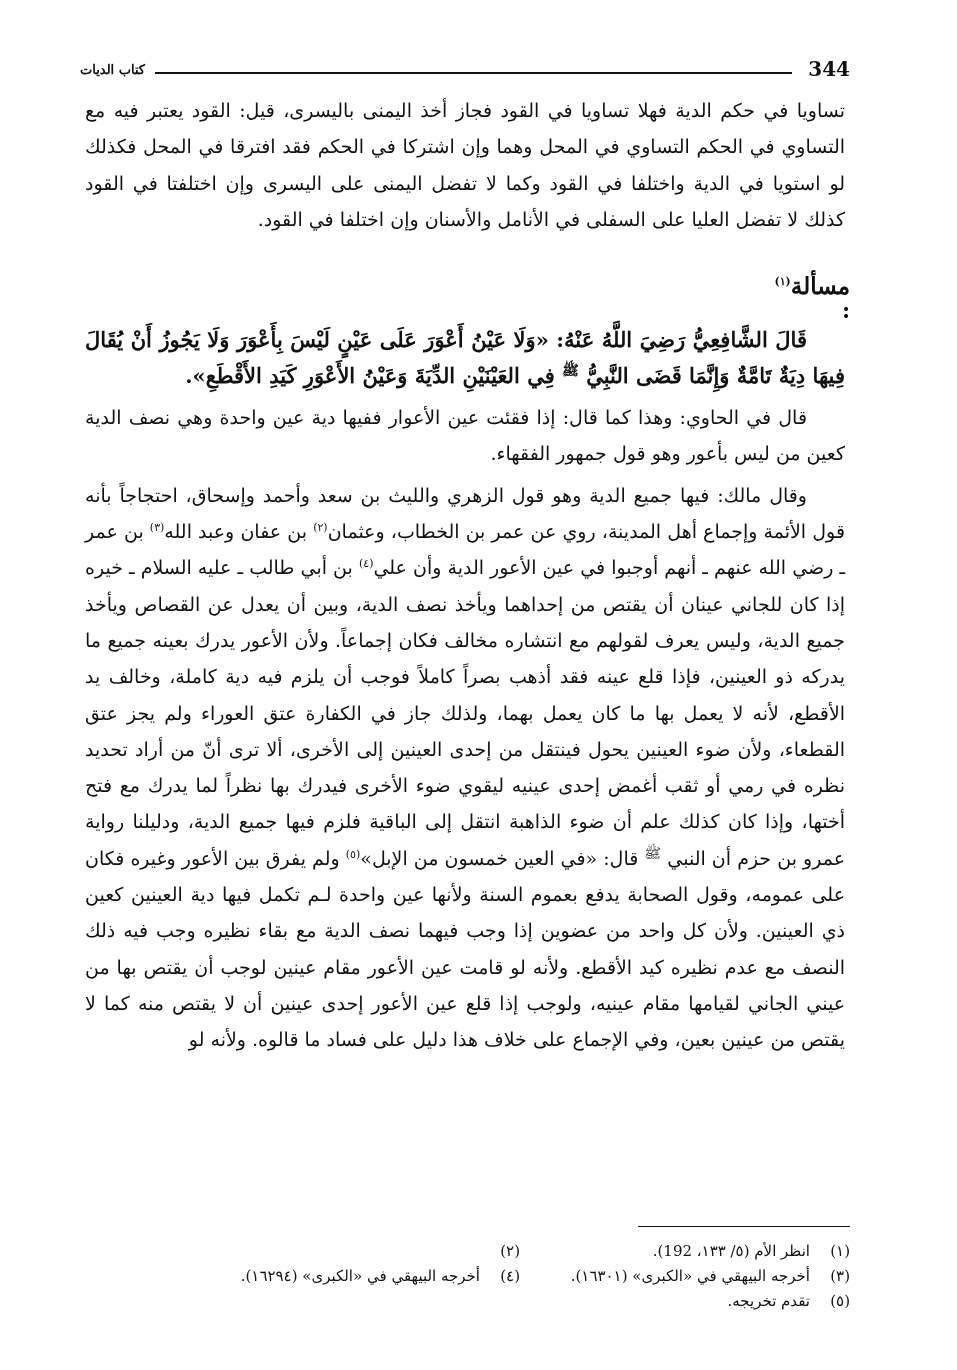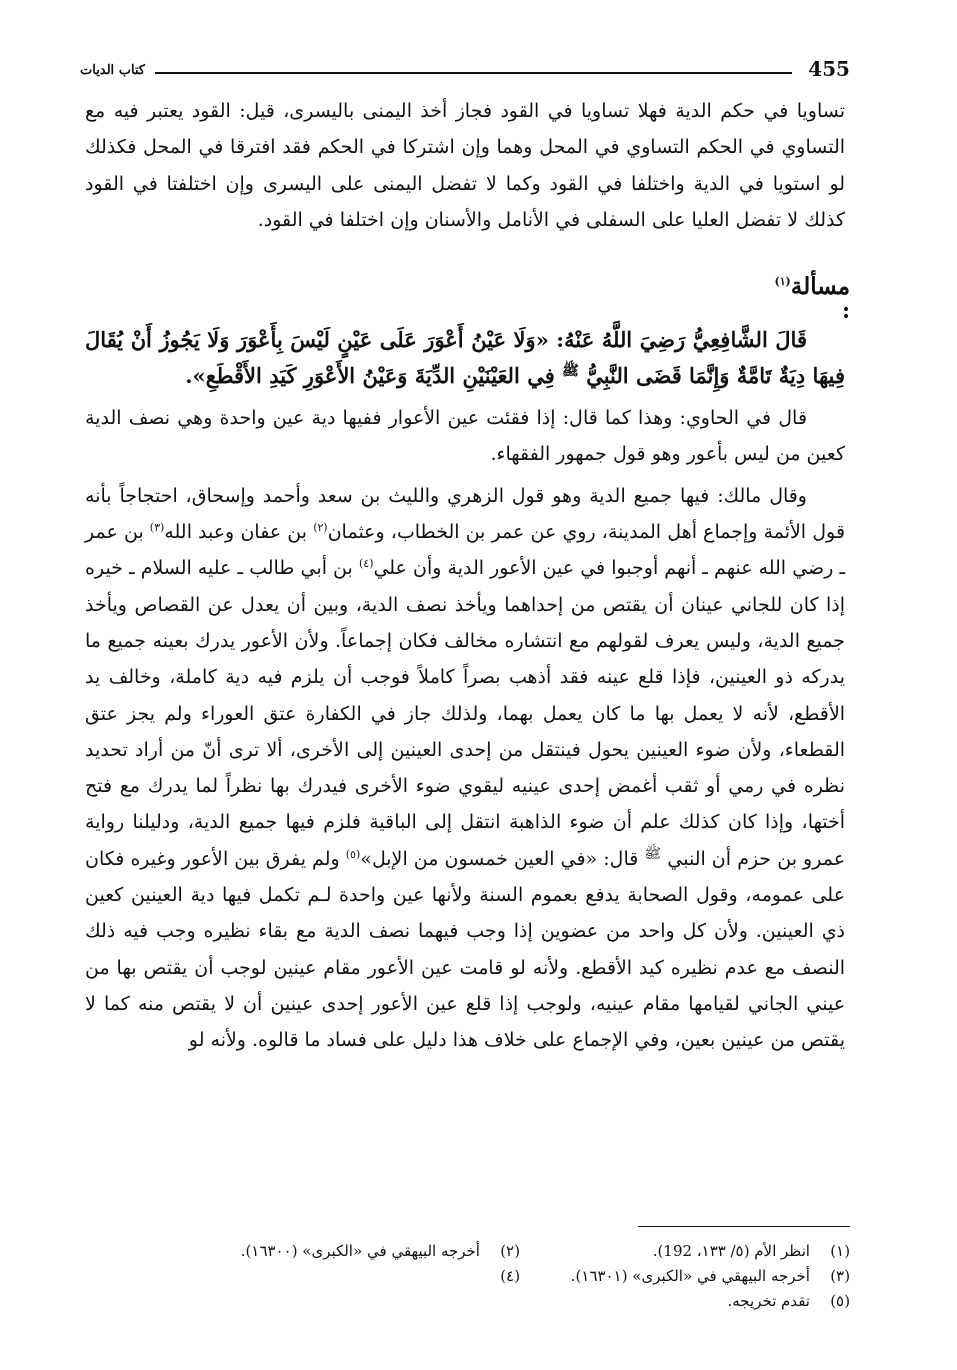--- a/index.html
+++ b/index.html
@@ -120,21 +120,21 @@
     }
     .fn-text {
       flex: 1;
     }
   </style>
 </head>
 <body>
 
 <div class="page">
   <div class="header">
-    <span class="page-number">455</span>
+    <span class="page-number">344</span>
     <span class="header-rule"></span>
     <span class="book-title">كتاب الديات</span>
   </div>
 
   <div class="body-text">
     <p>تساويا في حكم الدية فهلا تساويا في القود فجاز أخذ اليمنى باليسرى، قيل: القود يعتبر فيه مع التساوي في الحكم التساوي في المحل وهما وإن اشتركا في الحكم فقد افترقا في المحل فكذلك لو استويا في الدية واختلفا في القود وكما لا تفضل اليمنى على اليسرى وإن اختلفتا في القود كذلك لا تفضل العليا على السفلى في الأنامل والأسنان وإن اختلفا في القود.</p>
 
     <div class="section-title">
       <span>مسألة</span><sup class="fn">(١)</sup>
     </div>
@@ -150,30 +150,30 @@
 
 <div class="footnotes">
   <div class="fn-rule"></div>
   <div class="fn-row">
     <div class="fn-cell">
       <span class="fn-num">(١)</span>
       <span class="fn-text">انظر الأم (٥/ ١٣٣، 192).</span>
     </div>
     <div class="fn-cell">
       <span class="fn-num">(٢)</span>
-      <span class="fn-text">أخرجه البيهقي في «الكبرى» (١٦٣٠٠).</span>
     </div>
   </div>
   <div class="fn-row">
     <div class="fn-cell">
       <span class="fn-num">(٣)</span>
       <span class="fn-text">أخرجه البيهقي في «الكبرى» (١٦٣٠١).</span>
     </div>
     <div class="fn-cell">
       <span class="fn-num">(٤)</span>
+      <span class="fn-text">أخرجه البيهقي في «الكبرى» (١٦٢٩٤).</span>
     </div>
   </div>
   <div class="fn-row">
     <div class="fn-cell">
       <span class="fn-num">(٥)</span>
       <span class="fn-text">تقدم تخريجه.</span>
     </div>
   </div>
 </div>
 

